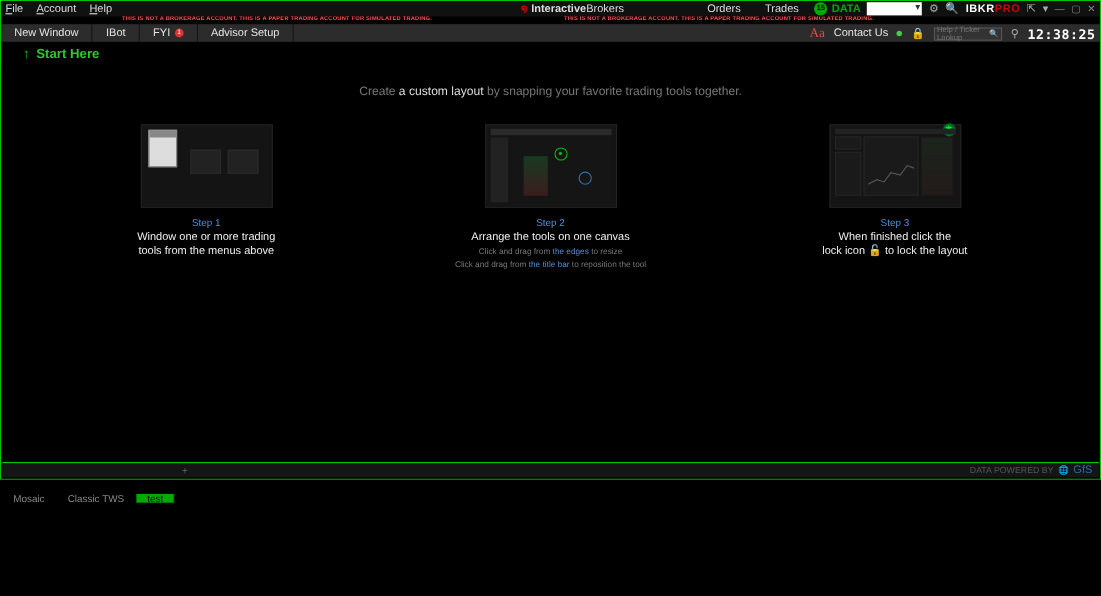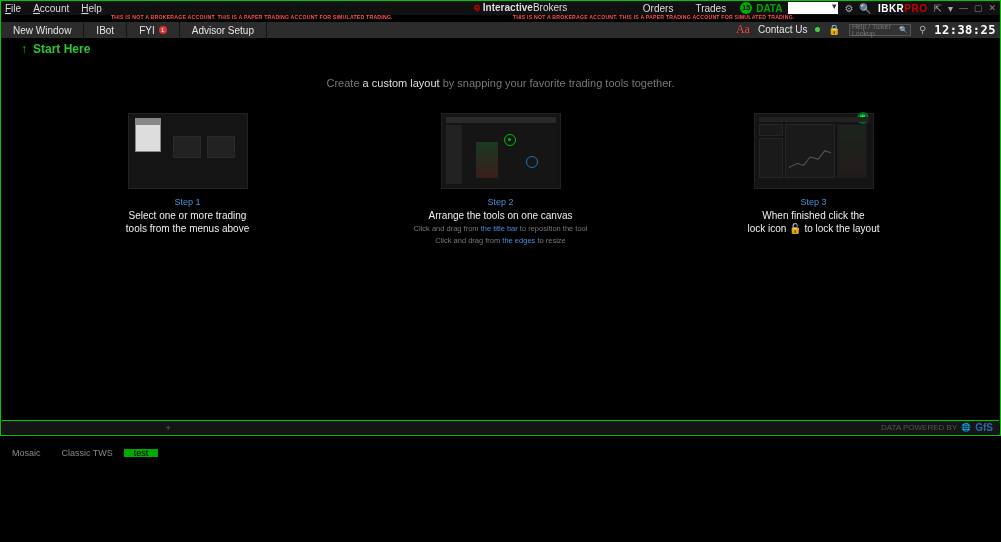--- a/index.html
+++ b/index.html
@@ -28,21 +28,21 @@
   .brand-center span { font-size: 10px; color: #ddd; }
   .brand-center .bullet { color: #c00; font-weight: bold; }
 
   .root { position: relative; }
 
   
   .disclaimer { height: 6px; display: flex; gap: 120px; align-items: center; overflow: hidden; padding-left: 110px; }
   .disclaimer div { white-space: nowrap; font-size: 5.2px; letter-spacing: 0.2px; color: #f55; font-weight: bold; border-top: 1px solid #600; border-bottom: 1px solid #600; line-height: 5.5px; }
 
   
-  .toolbar { height: 18px; background: #2c2c2c; border-top:1px solid #000; border-bottom:1px solid #000; display: flex; align-items: flex-start; font-size: 10px; }
+  .toolbar { height: 18px; background: #2c2c2c; border-top:1px solid #000; border-bottom:1px solid #000; display: flex; align-items: flex-end; font-size: 10px; }
   .tbtn { padding: 0 12px; height: 100%; display: flex; align-items: center; border-right: 1px solid #151515; color: #e5e5e5; cursor: default; }
   .fyi-dot { width: 8px; height: 8px; border-radius: 50%; background: #d33; margin-left: 4px; display:inline-flex; align-items:center; justify-content:center; font-size:6px; color:#fff; }
   .toolbar .spacer { flex: 1; }
   .toolbar .rt { display:flex; align-items:center; gap:8px; padding-right:4px; }
   .font-icon { font-family: serif; font-size: 12px; color:#ef4444; }
   .contact { font-size:10px; color:#e5e5e5; }
   .dot-g { width:5px; height:5px; background:#4c4; border-radius:50%; display:inline-block; }
   .lock-ic { color:#0c0; font-size:10px; }
   .ticker-search { width: 62px; height: 12px; background:#333; border:1px solid #555; color:#777; font-size:7px; padding:0 2px; display:flex; align-items:center; justify-content:space-between; }
   .link-ic { color:#aaa; font-size:10px; }
@@ -94,21 +94,21 @@
   .t3-chart { position:absolute; left:34px; top:30px; width:42px; height:26px; }
   .t3-chart svg { width:100%; height:100%; }
 
   
   .footer { position:absolute; left:1px; right:1px; bottom:1px; height:14px; background:#151515; border-top:1px solid #00c800; display:flex; align-items:stretch; font-size:9px; }
   .ftab { padding: 4px 10px; display:flex; align-items:center; color:#888; border-right:1px solid #000; cursor:default;margin-top:28px; }
   .ftab.active { background:#0a0; color:#000; }
   .fadd { padding:0 6px; display:flex; align-items:center; color:#666; cursor:default; }
   .footer .spacer { flex:1; }
   .fcred { display:flex; align-items:center; gap:4px; padding-right:6px; color:#555; font-size:8px; }
-  .fcred .logo { color:#2a6aa8; font-weight:bold; font-size:10px; }
+  .fcred .logo { color:#2a6aa8; font-weight:normal; font-size:10px; }
 </style>
 </head>
 <body>
 
 <div class="root">
 
   <div class="menubar">
     <span class="mitem"><u>F</u><span></span>ile</span>
     <span class="mitem"><u>A</u>ccount</span>
     <span class="mitem"><u>H</u>elp</span>
@@ -180,40 +180,40 @@
     <div class="steps">
 
       <div class="card">
         <div class="thumb">
           <div class="t1-doc"></div>
           <div class="t1-panel t1-a"></div>
           <div class="t1-panel t1-b"></div>
         </div>
         <div class="step-lbl">Step 1</div>
         <div class="step-txt">
-          <span>Select one or more trading</span><br><span>tools from the menus above</span>
+          <span>Window one or more trading</span><br><span>tools from the menus above</span>
         </div>
       </div>
 
       <div class="card">
         <div class="thumb">
           <div class="t2-top"></div>
             <div class="t2-side"></div>
             <div class="t2-main"></div>
           <div class="t2-green"></div>
           <div class="t2-ring"></div>
           <div class="t2-ring2"></div>
         </div>
         <div class="step-lbl">Step 2</div>
         <div class="step-txt">Arrange the tools on one canvas</div>
         <div class="sub">
+          <span>Click and drag from </span><span class="lnk">the edges</span><span> to resize</span>
+        </div>
+        <div class="sub">
           <span>Click and drag from </span><span class="lnk">the title bar</span><span> to reposition the tool</span>
-        </div>
-        <div class="sub">
-          <span>Click and drag from </span><span class="lnk">the edges</span><span> to resize</span>
         </div>
       </div>
 
       <div class="card">
         <div class="thumb">
           <div class="t3-lock">✱</div>
           <div class="t3-top"></div>
           <div class="t3-pane t3-a"></div>
             <div class="t3-pane t3-b"></div>
           <div class="t3-pane t3-c"></div>

